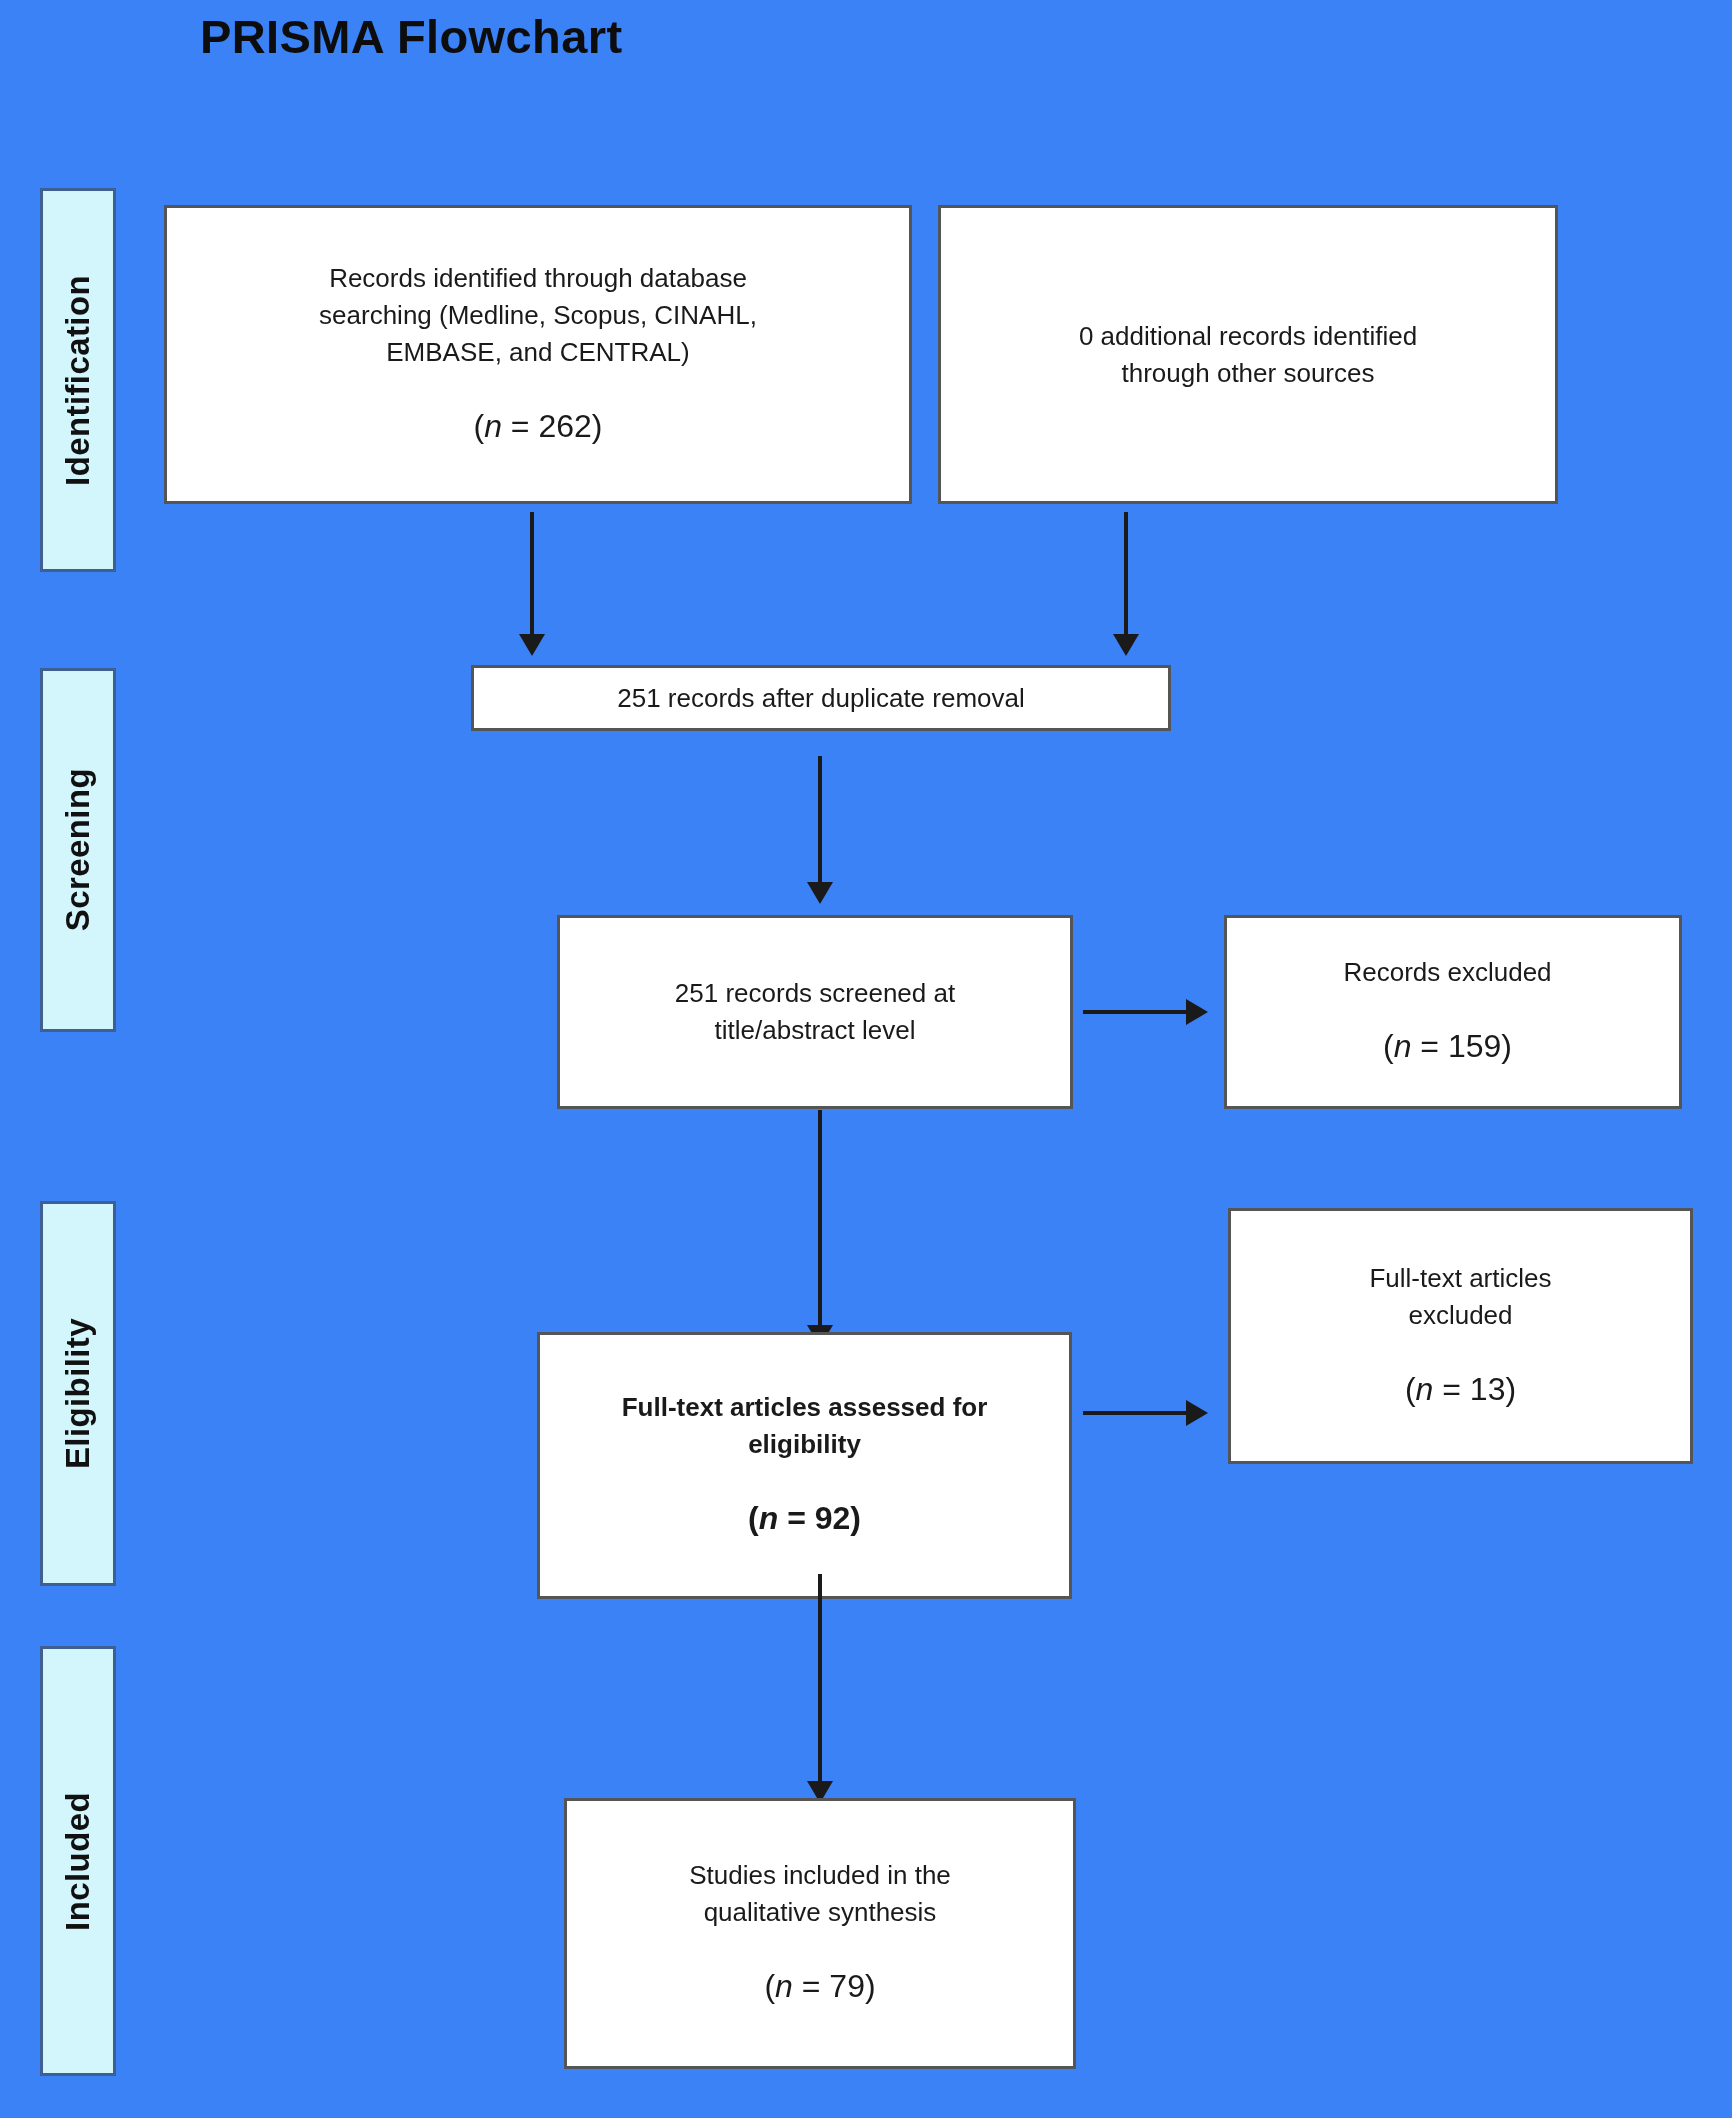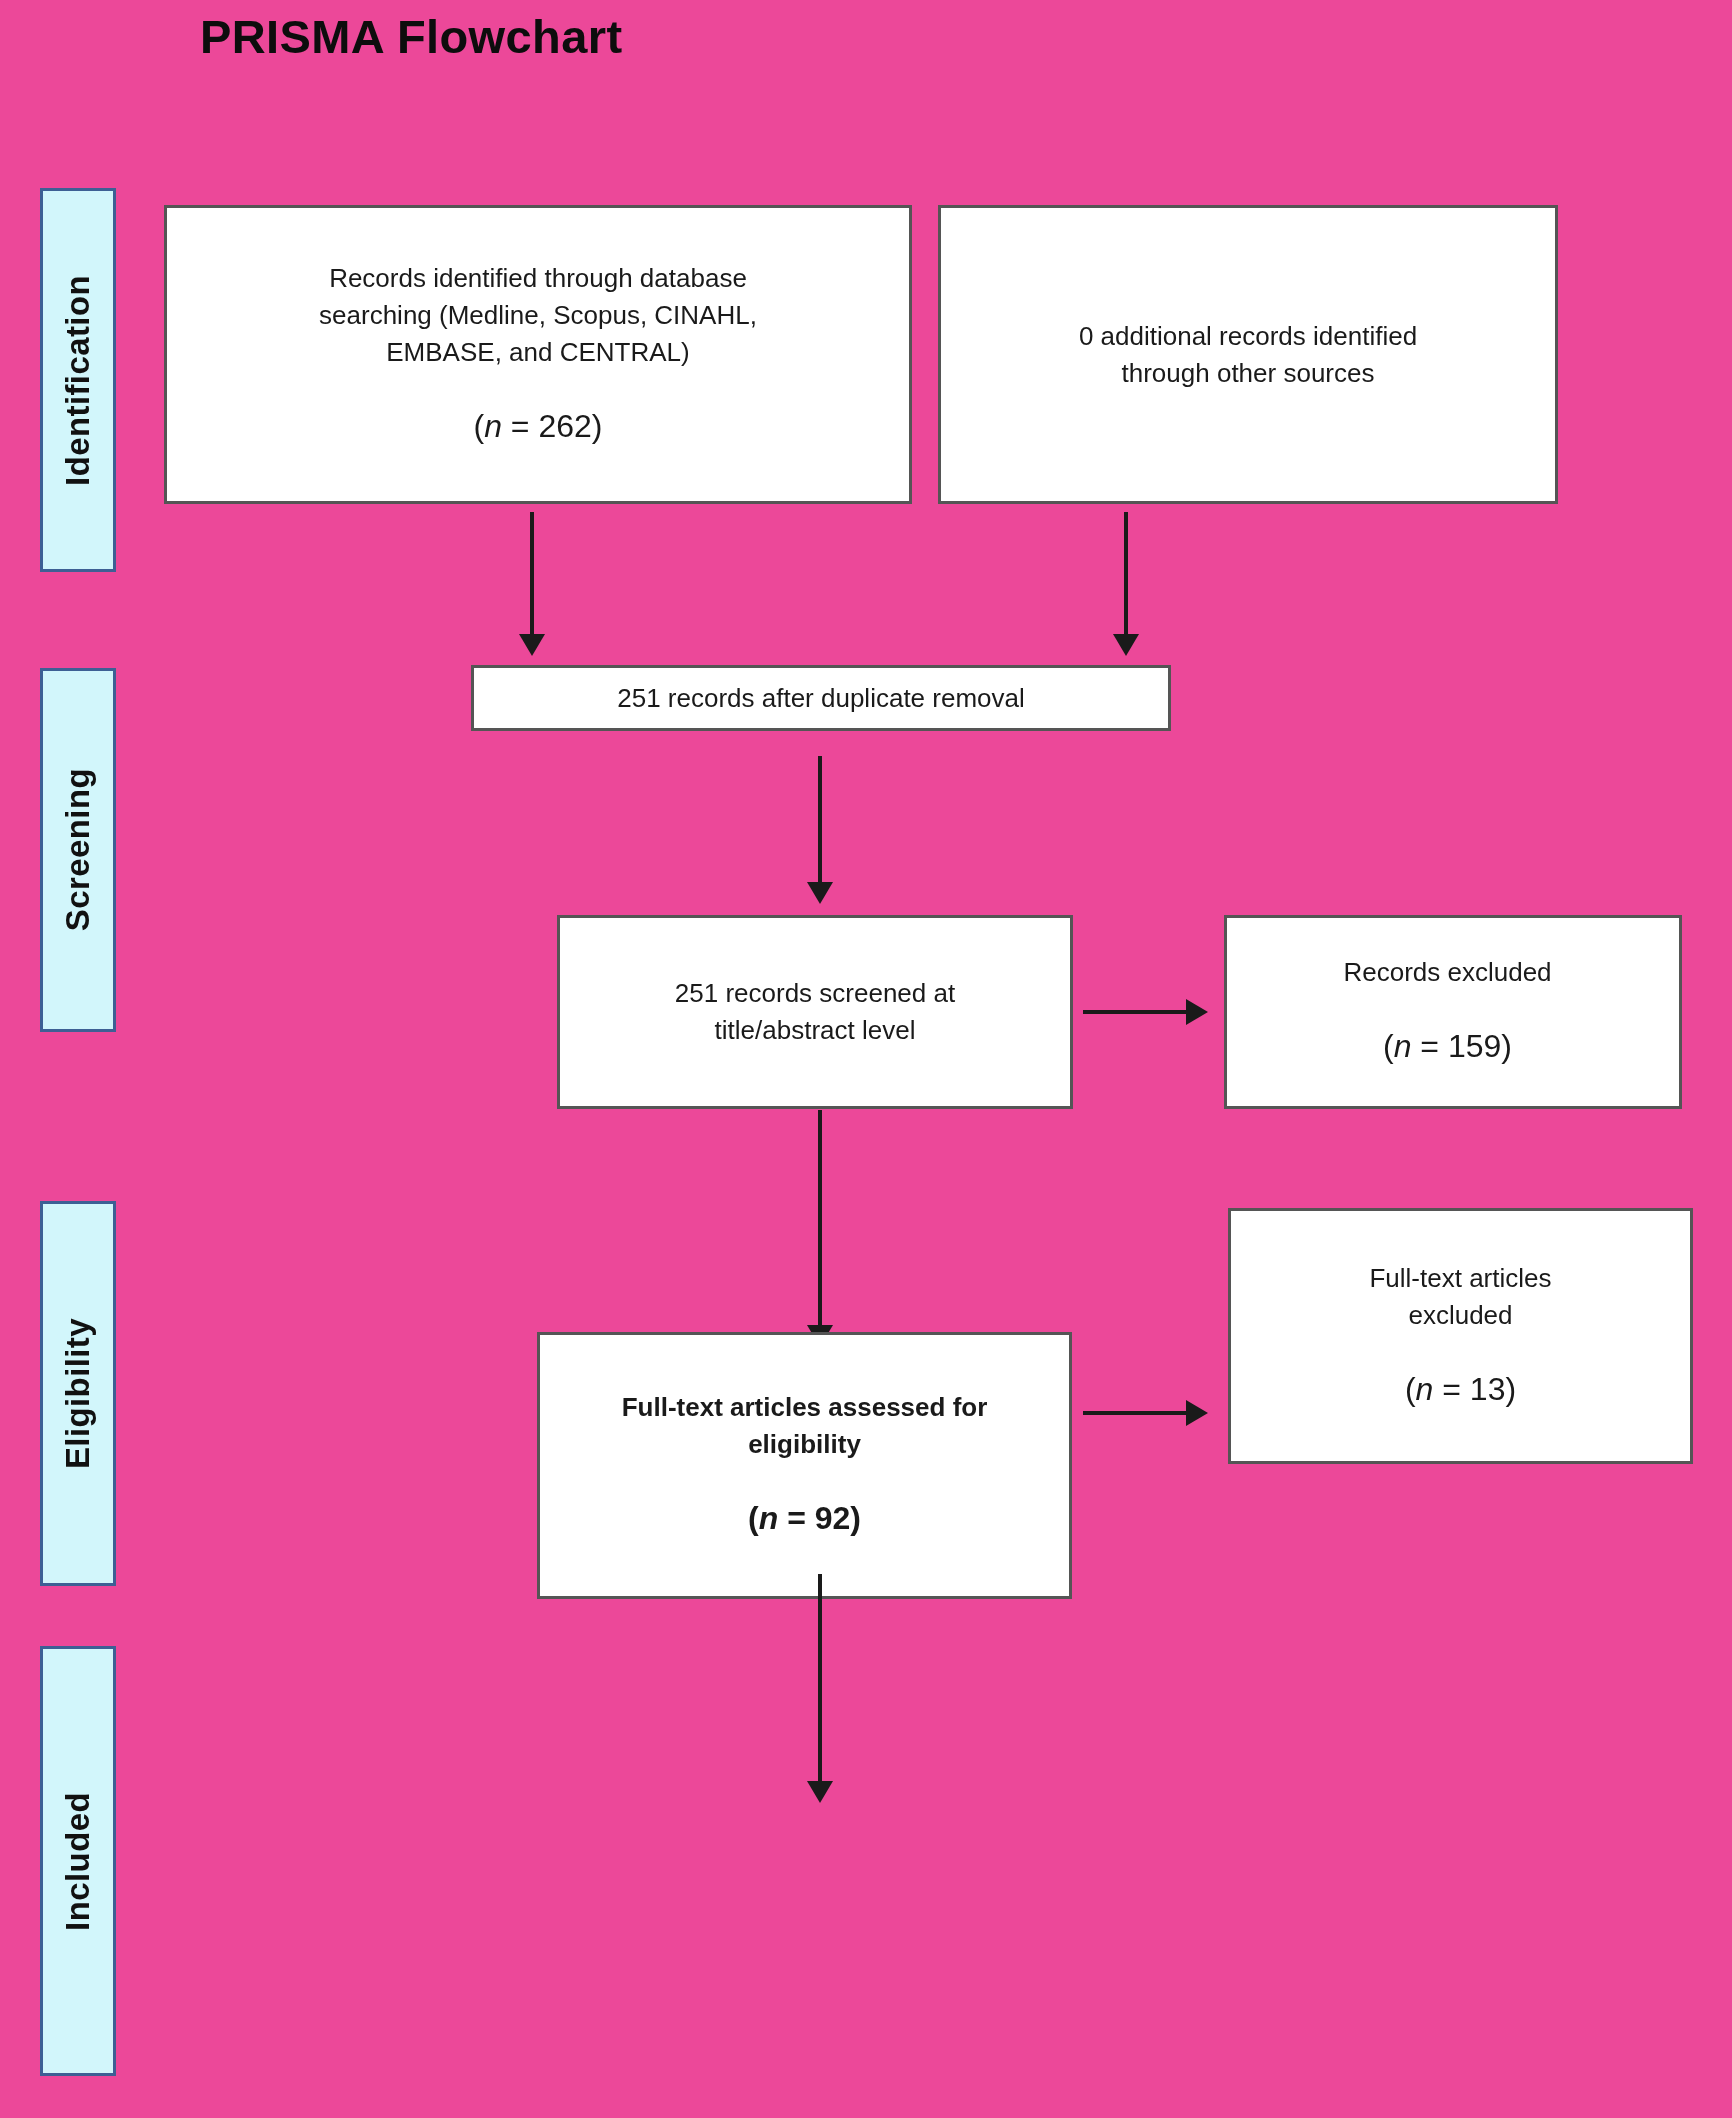--- a/index.html
+++ b/index.html
@@ -10,21 +10,21 @@
   }
   body {
     font-family: "Liberation Sans", sans-serif;
     color: #111111;
   }
 
   #canvas {
     position: relative;
     width: 1732px;
     height: 2119px;
-    background: #ec4899;
+    background: #3b82f6;
     overflow: hidden;
   }
 
   
   .page-title {
     position: absolute;
     left: 200px;
     top: 9.3px;
     font-size: 47px;
     font-weight: bold;
@@ -186,15 +186,20 @@
   <div class="arrow-h" style="left:1083px; top:1411px; width:105px;"></div>
 
   <div class="box" style="left:1228px; top:1208px; width:465px; height:256px;">
     <div class="line">Full-text articles</div>
     <div class="line">excluded</div>
     <div class="count"><span>(</span><i>n</i><span> = 13)</span></div>
   </div>
 
   <div class="arrow-v" style="left:818px; top:1574px; height:209px;"></div>
 
+  <div class="box" style="left:564px; top:1798px; width:512px; height:271px;">
+    <div class="line">Studies included in the</div>
+    <div class="line">qualitative synthesis</div>
+    <div class="count"><span>(</span><i>n</i><span> = 79)</span></div>
+  </div>
 
 </div>
 
 
 </body></html>

